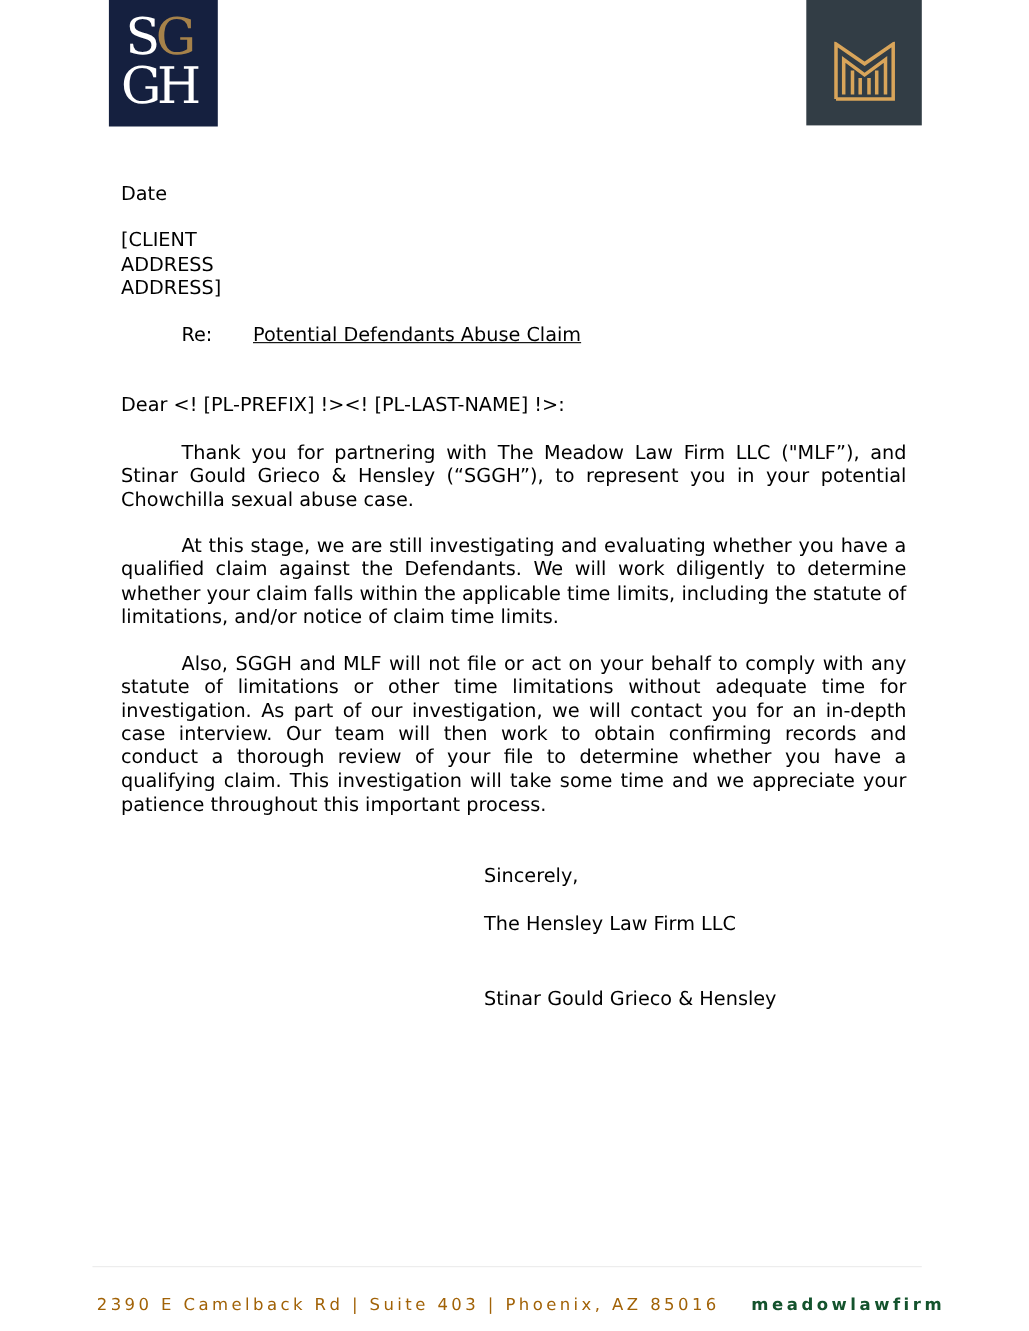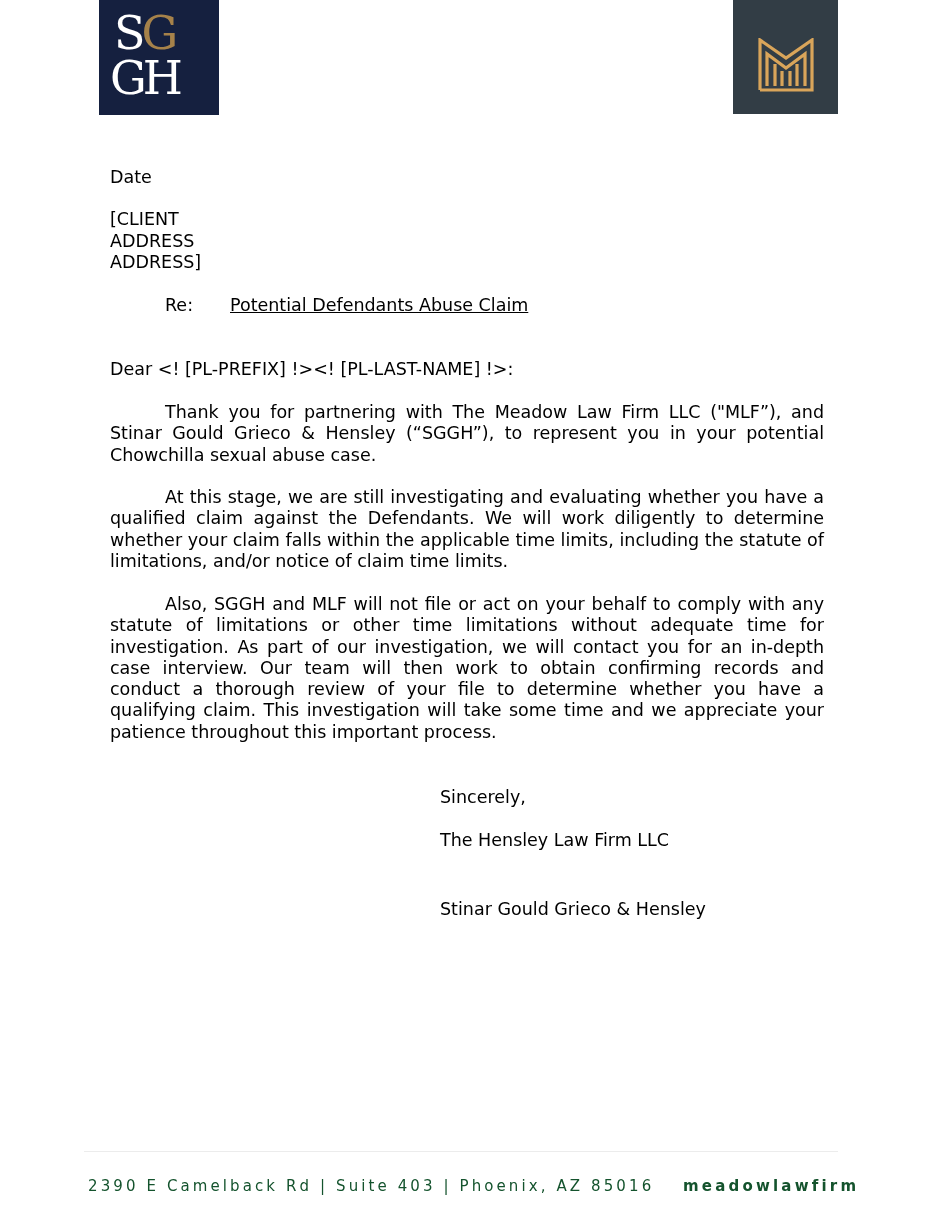--- a/index.html
+++ b/index.html
@@ -1,31 +1,31 @@
 <!DOCTYPE html>
 <html><head>
 <meta charset="utf-8">
 <style>
   html, body { margin:0; padding:0; background:#ffffff; }
   body { width:935px; height:1210px; position:relative; overflow:hidden;
          font-family:"DejaVu Sans", sans-serif; color:#000; }
-  .logo-sggh { position:absolute; left:99px; top:0; width:120px; height:115px; background:#15203f; }
+  .logo-sggh { position:absolute; left:99px; top:0; width:99px; height:115px; background:#15203f; }
   .logo-sggh .ltr { position:absolute; font-family:"DejaVu Serif", serif; font-size:46px; line-height:46px; letter-spacing:-4px; }
   .logo-sggh .row1 { left:15px; top:10px; }
   .logo-sggh .row2 { left:11px; top:55px; }
   .logo-sggh .w { color:#ffffff; }
   .logo-sggh .g { color:#a6824a; }
   .logo-mlf { position:absolute; left:733px; top:0; width:105px; height:114px; background:#323d45; }
   .logo-mlf svg { position:absolute; left:25px; top:38px; }
   .txt { position:absolute; font-size:17.5px; line-height:21.5px; white-space:nowrap; }
   .para { position:absolute; left:110px; width:714px; font-size:17.5px; line-height:21.3px; text-align:justify; text-indent:55px; }
   .re-label { position:absolute; left:165px; top:295px; font-size:17.5px; }
   .re-subject { position:absolute; left:230px; top:295px; font-size:17.5px; text-decoration:underline; }
   .footer-line { position:absolute; left:84px; top:1151px; width:754px; height:1px; background:#ececec; }
-  .footer-addr { position:absolute; left:88px; top:1177px; font-size:15px; letter-spacing:3.1px; color:#14532d; white-space:nowrap; }
+  .footer-addr { position:absolute; left:88px; top:1177px; font-size:15px; letter-spacing:3.1px; color:#a16207; white-space:nowrap; }
   .footer-brand { position:absolute; left:683px; top:1177px; font-size:15px; font-weight:bold; letter-spacing:3.2px; color:#14532d; white-space:nowrap; }
 </style>
 </head>
 <body>
 
 <div class="logo-sggh">
   <div class="ltr row1"><span class="w">S</span><span class="g">G</span></div>
   <div class="ltr row2"><span class="w">G</span><span class="w">H</span></div>
 </div>
 

